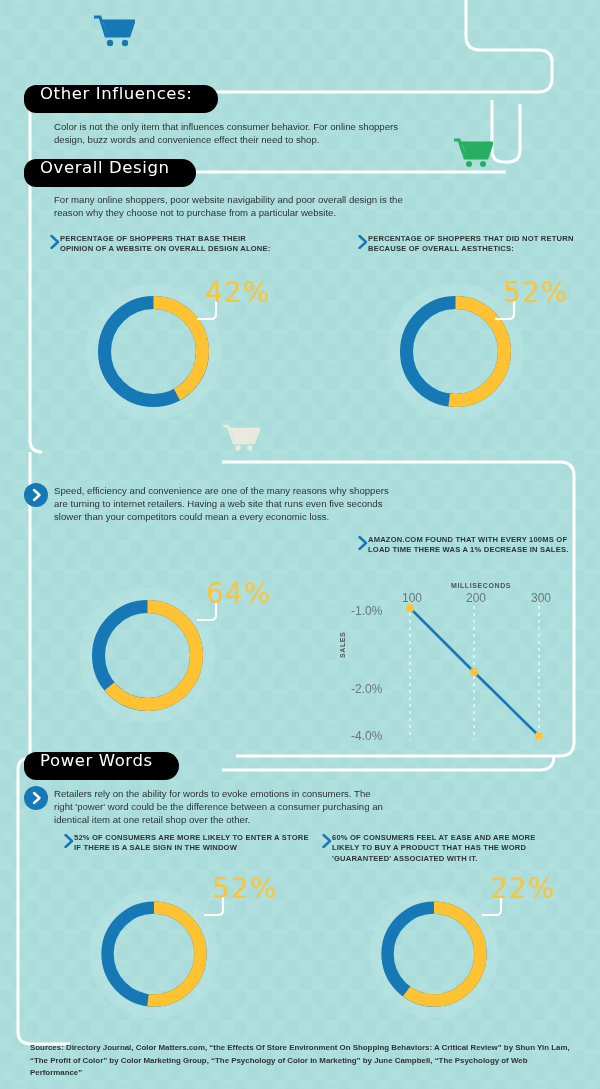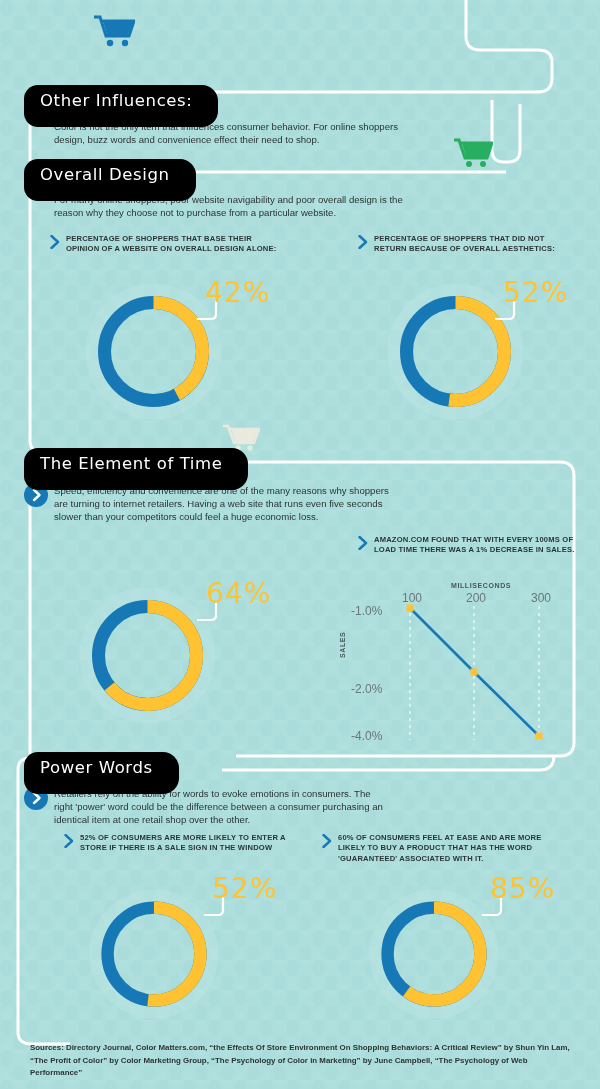--- a/index.html
+++ b/index.html
@@ -21,21 +21,21 @@
     position:absolute; inset:0;
     opacity:.55;
     pointer-events:none;
   }
   
   #wires{ position:absolute; inset:0; pointer-events:none; }
 
   
   .banner{
     position:absolute;
-    height:42px;
+    height:28px;
     background:#000;
     border-radius:14px 16px 16px 14px;
     display:flex; align-items:center;
     padding:0 26px 12px 16px;
     z-index:6;
   }
   .banner .btxt{
     color:#fff;
     font-size:16.5px;
     letter-spacing:.6px;
@@ -54,21 +54,20 @@
     z-index:5;
     font-weight:400;
   }
 
   
   .bullet{
     position:absolute;
     z-index:5;
     display:flex;
     align-items:flex-start;
-    gap:6px;
   }
   .bullet .chev{
     flex:0 0 auto;
     margin-top:1px;
   }
   .bullet .btext{
     color:#2d3436;
     font-size:7.6px;
     line-height:10.4px;
     font-weight:700;
@@ -233,30 +232,27 @@
   <svg class="donut" style="left:388px;top:284px;" width="135" height="135" viewBox="0 0 135 135">
     <circle cx="67.5" cy="67.5" r="59" fill="none" stroke="#b9e4e1" stroke-width="18" opacity=".55"></circle>
     <circle cx="67.5" cy="67.5" r="49" fill="none" stroke="#1678b5" stroke-width="13"></circle>
     <circle cx="67.5" cy="67.5" r="49" fill="none" stroke="#ffc233" stroke-width="13" stroke-dasharray="160.1 307.9" transform="rotate(-90 67.5 67.5)"></circle>
   </svg>
   <div class="pctlabel" style="left:503px;top:276px;">52%</div>
   <svg style="position:absolute;left:494px;top:298px;z-index:5;" width="30" height="24" viewBox="0 0 30 24">
     <path d="M20,2 L20,16 Q20,21 15,21 L1,21" fill="none" stroke="#ffffff" stroke-width="2.2"></path>
   </svg>
 
-  <div class="banner" style="left:24px;top:448px;">
-    <span class="btxt">The Element of Time</span>
-  </div>
 
   <div class="bigchev" style="left:24px;top:483px;">
     <svg width="11" height="14" viewBox="0 0 11 14">
       <path d="M3,2 L8.5,7 L3,12" fill="none" stroke="#ffffff" stroke-width="2.4" stroke-linecap="round" stroke-linejoin="round"></path>
     </svg>
   </div>
-  <div class="para" style="left:54px;top:484px;width:340px;">Speed, efficiency and convenience are one of the many reasons why shoppers are turning to internet retailers. Having a web site that runs even five seconds slower than your competitors could feel a huge economic loss.</div>
+  <div class="para" style="left:54px;top:484px;width:340px;">Speed, efficiency and convenience are one of the many reasons why shoppers are turning to internet retailers. Having a web site that runs even five seconds slower than your competitors could mean a every economic loss.</div>
 
 
   <div class="bullet" style="left:358px;top:535px;width:220px;">
     <svg class="chev" width="10" height="14" viewBox="0 0 10 14">
       <path d="M1.5,1 L8,7 L1.5,13" fill="none" stroke="#1678b5" stroke-width="2.4" stroke-linecap="round" stroke-linejoin="round"></path>
     </svg>
     <span class="btext">Amazon.com found that with every 100ms of load time there was a 1% decrease in sales.</span>
   </div>
 
   <svg class="donut" style="left:80px;top:588px;" width="135" height="135" viewBox="0 0 135 135">
@@ -328,20 +324,20 @@
   <div class="pctlabel" style="left:212px;top:872px;">52%</div>
   <svg style="position:absolute;left:203px;top:894px;z-index:5;" width="30" height="24" viewBox="0 0 30 24">
     <path d="M20,2 L20,16 Q20,21 15,21 L1,21" fill="none" stroke="#ffffff" stroke-width="2.2"></path>
   </svg>
 
   <svg class="donut" style="left:370px;top:890px;" width="128" height="128" viewBox="0 0 135 135">
     <circle cx="67.5" cy="67.5" r="59" fill="none" stroke="#b9e4e1" stroke-width="18" opacity=".55"></circle>
     <circle cx="67.5" cy="67.5" r="49" fill="none" stroke="#1678b5" stroke-width="13"></circle>
     <circle cx="67.5" cy="67.5" r="49" fill="none" stroke="#ffc233" stroke-width="13" stroke-dasharray="184.7 307.9" transform="rotate(-90 67.5 67.5)"></circle>
   </svg>
-  <div class="pctlabel" style="left:490px;top:872px;">85%</div>
+  <div class="pctlabel" style="left:490px;top:872px;">22%</div>
   <svg style="position:absolute;left:481px;top:894px;z-index:5;" width="30" height="24" viewBox="0 0 30 24">
     <path d="M20,2 L20,16 Q20,21 15,21 L1,21" fill="none" stroke="#ffffff" stroke-width="2.2"></path>
   </svg>
 
   <div class="sources">Sources: Directory Journal, Color Matters.com, “the Effects Of Store Environment On Shopping Behaviors: A Critical Review” by Shun Yin Lam, “The Profit of Color” by Color Marketing Group, “The Psychology of Color in Marketing” by June Campbell, “The Psychology of Web Performance”</div>
 
 </div>
 
 </body></html>

